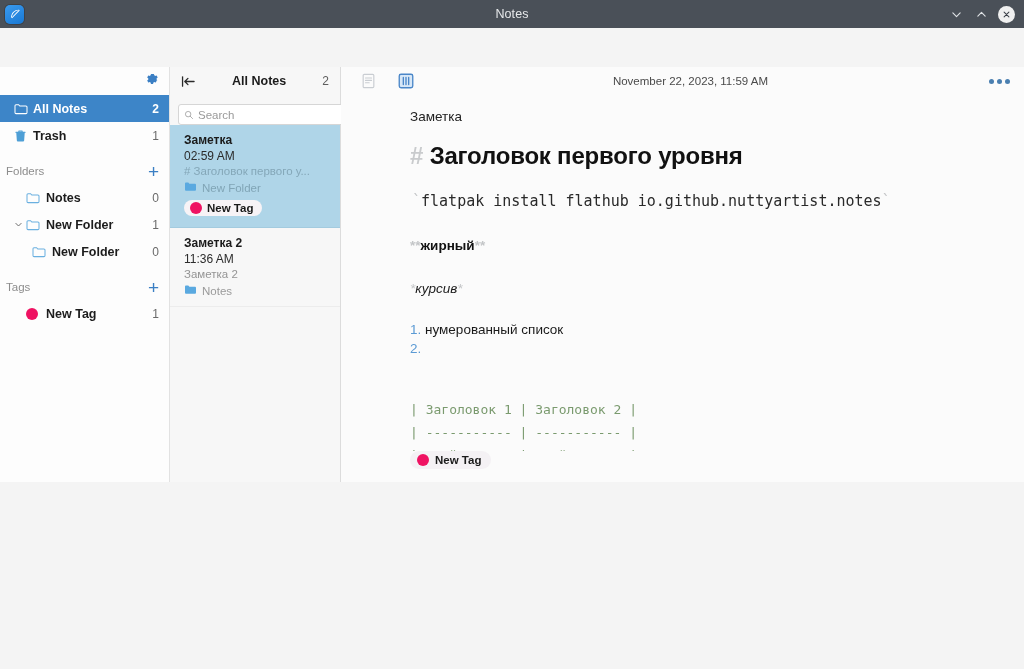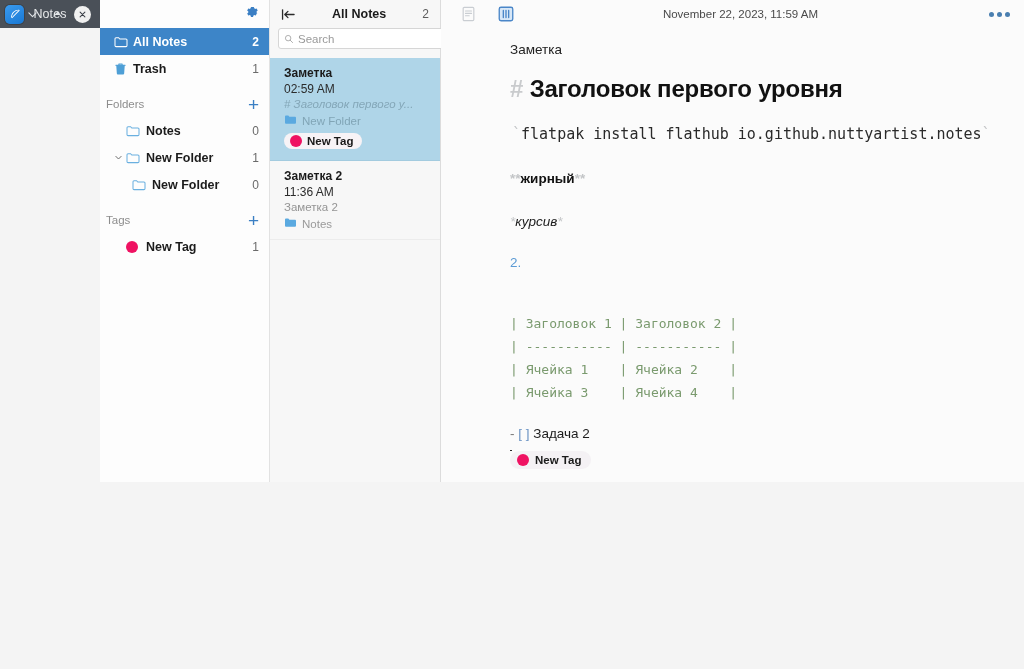--- a/index.html
+++ b/index.html
@@ -1,21 +1,21 @@
 <!DOCTYPE html>
 <html><head>
 <meta charset="utf-8">
 <style>
   * { box-sizing: border-box; margin: 0; padding: 0; }
   html, body {
     width: 1024px; height: 669px;
     font-family: "Liberation Sans", sans-serif;
     background: #f4f4f4; overflow: hidden;
   }
-  #app { width: 1024px; height: 482px; display: flex; flex-direction: row; }
+  #app { width: 1024px; height: 482px; display: flex; flex-direction: column; gap: 39px; }
 
   
   .titlebar {
     height: 28px; background: #4a5058; color: #e8eaec;
     display: flex; align-items: center; flex: 0 0 28px;
     position: relative; user-select: none;
   }
   .tb-icon {
     width: 19px; height: 19px; margin-left: 5px; border-radius: 5px;
     background: linear-gradient(150deg,#3a9bf0 0%,#1877d2 100%);
@@ -75,38 +75,38 @@
   
   .notelist {
     width: 171px; flex: 0 0 171px; background: #f7f7f7;
     border-right: 1px solid #dcdcdc; display: flex; flex-direction: column;
   }
   .nl-head { height: 28px; display: flex; align-items: center; padding: 0 11px; gap: 8px; }
   .nl-collapse { cursor: pointer; display: flex; align-items: center; }
   .nl-title { font-size: 12.5px; font-weight: bold; color: #1b1b1b; flex: 1; text-align: center; }
   .nl-count { font-size: 12px; color: #5d5d5d; }
 
-  .nl-search { display: flex; align-items: flex-start; padding: 0 8px 0 8px; gap: 8px; height: 30px; }
+  .nl-search { display: flex; align-items: flex-end; padding: 0 8px 0 8px; gap: 8px; height: 30px; }
   .searchbox {
     flex: 1; height: 21px; background: #ffffff; border: 1px solid #d6d6d6;
     border-radius: 3px; display: flex; align-items: center; padding: 0 5px; gap: 4px;
   }
   .searchbox input {
     border: none; outline: none; background: transparent; flex: 1;
     font-size: 11.5px; color: #2a2a2a; font-family: "Liberation Sans", sans-serif;
   }
   .searchbox input::placeholder { color: #9a9a9a; }
 
   .nl-items { flex: 1; overflow: hidden; }
   .note-item { padding: 8px 11px 9px 14px; cursor: pointer; border-bottom: 1px solid #ececec; }
   .note-item.selected { background: #afd5e8; border-bottom: 1px solid #a3cbdf; }
   .note-title { font-size: 12px; font-weight: bold; color: #1b1b1b; margin-bottom: 2px; white-space: nowrap; overflow: hidden; }
   .note-time { font-size: 12px; color: #2b2b2b; margin-bottom: 2px; }
   .note-prev { font-size: 11.5px; color: #949494; white-space: nowrap; overflow: hidden; text-overflow: ellipsis; margin-bottom: 4px; }
-  .note-item.selected .note-prev { color: #84a7b8; font-style: italic; }
+  .note-item.selected .note-prev { color: #84a7b8; }
   .note-folder { display: flex; align-items: center; gap: 5px; font-size: 11.5px; color: #9a9a9a; }
   .note-item.selected .note-folder { color: #81a5b6; }
   .note-tags { margin-top: 6px; }
   .tag-chip {
     display: inline-flex; align-items: center; gap: 5px;
     background: #f7f3f6; border-radius: 10px; padding: 2px 9px 2px 6px;
     font-size: 11.5px; font-weight: bold; color: #191919;
   }
 
   
@@ -368,20 +368,24 @@
         </div>
 
 
         <div class="code"><span class="tick">`</span><span>flatpak install flathub io.github.nuttyartist.notes</span><span class="tick">`</span></div>
 
         <div class="bold-line"><span class="tick">**</span><span>жирный</span><span class="tick">**</span></div>
 
         <div class="ital-line"><span class="tick">*</span><span>курсив</span><span class="tick">*</span></div>
 
         <div class="ol-line">
+          <span class="olnum">1.</span>
+          <span>нумерованный список</span>
+        </div>
+        <div class="ol-line">
           <span class="olnum">2.</span>
           <span></span>
         </div>
         <div class="ol-spacer"></div>
 
         <div class="tbl">| Заголовок 1 | Заголовок 2 |
 | ----------- | ----------- |
 | Ячейка 1    | Ячейка 2    |
 | Ячейка 3    | Ячейка 4    |</div>
 

